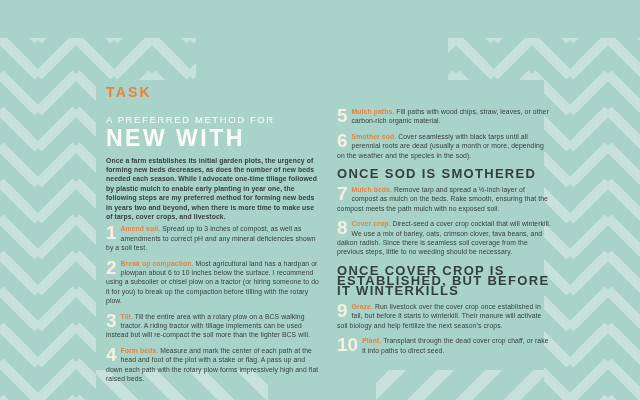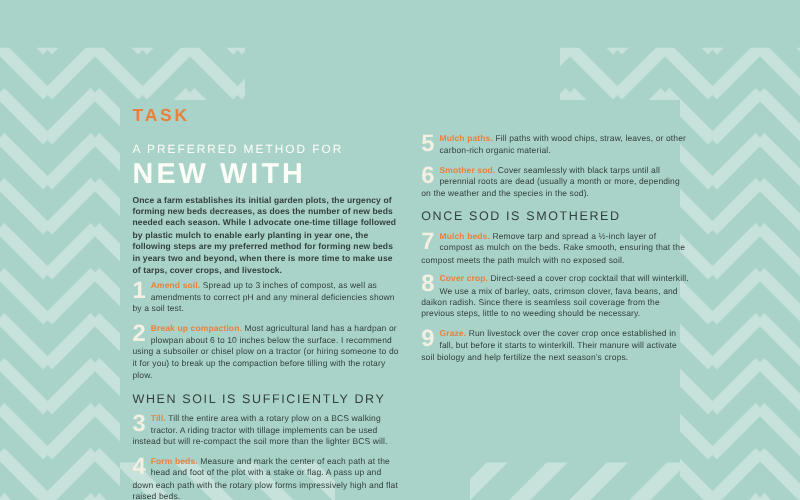--- a/index.html
+++ b/index.html
@@ -47,22 +47,22 @@
   .intro{
     margin-top:8px;
     color:var(--ink);
     font-weight:bold;
     font-size:6.8px;line-height:9.4px;
     letter-spacing:0.1px;
   }
   .blocks{margin-top:3px;}
   .section-heading{
     color:var(--ink);
-    font-size:10px;line-height:10px;
-    font-weight:normal;letter-spacing:1.3px;
+    font-size:13px;line-height:10px;
+    font-weight:bold;letter-spacing:1.3px;
     margin:9px 0 6px 0;
     clear:both;
   }
   .step{margin-bottom:6px;clear:both;}
   .step-num{
     float:left;
     color:var(--cream);
     font-size:19px;line-height:17px;
     font-weight:bold;
     margin:0 4px 0 0;
@@ -134,21 +134,20 @@
     <p class="intro">Once a farm establishes its initial garden plots, the urgency of forming new beds decreases, as does the number of new beds needed each season. While I advocate one-time tillage followed by plastic mulch to enable early planting in year one, the following steps are my preferred method for forming new beds in years two and beyond, when there is more time to make use of tarps, cover crops, and livestock.</p>
     <div class="blocks" id="left-blocks">
         <div class="step">
           <span class="step-num">1</span>
           <p class="step-text"><span class="step-lead">Amend soil.</span> <span class="step-body">Spread up to 3 inches of compost, as well as amendments to correct pH and any mineral deficiencies shown by a soil test.</span></p>
         </div>
         <div class="step">
           <span class="step-num">2</span>
           <p class="step-text"><span class="step-lead">Break up compaction.</span> <span class="step-body">Most agricultural land has a hardpan or plowpan about 6 to 10 inches below the surface. I recommend using a subsoiler or chisel plow on a tractor (or hiring someone to do it for you) to break up the compaction before tilling with the rotary plow.</span></p>
         </div>
-        <div class="section-heading">WHEN SOIL IS SUFFICIENTLY DRY</div>
         <div class="step">
           <span class="step-num">3</span>
           <p class="step-text"><span class="step-lead">Till.</span> <span class="step-body">Till the entire area with a rotary plow on a BCS walking tractor. A riding tractor with tillage implements can be used instead but will re-compact the soil more than the lighter BCS will.</span></p>
         </div>
         <div class="step">
           <span class="step-num">4</span>
           <p class="step-text"><span class="step-lead">Form beds.</span> <span class="step-body">Measure and mark the center of each path at the head and foot of the plot with a stake or flag. A pass up and down each path with the rotary plow forms impressively high and flat raised beds.</span></p>
         </div>
       </div>
   </div>
@@ -165,23 +164,28 @@
         </div>
         <div class="section-heading">ONCE SOD IS SMOTHERED</div>
         <div class="step">
           <span class="step-num">7</span>
           <p class="step-text"><span class="step-lead">Mulch beds.</span> <span class="step-body">Remove tarp and spread a ½-inch layer of compost as mulch on the beds. Rake smooth, ensuring that the compost meets the path mulch with no exposed soil.</span></p>
         </div>
         <div class="step">
           <span class="step-num">8</span>
           <p class="step-text"><span class="step-lead">Cover crop.</span> <span class="step-body">Direct-seed a cover crop cocktail that will winterkill. We use a mix of barley, oats, crimson clover, fava beans, and daikon radish. Since there is seamless soil coverage from the previous steps, little to no weeding should be necessary.</span></p>
         </div>
+        <div class="section-heading">ONCE COVER CROP IS ESTABLISHED, BUT BEFORE IT WINTERKILLS</div>
         <div class="step">
           <span class="step-num">9</span>
           <p class="step-text"><span class="step-lead">Graze.</span> <span class="step-body">Run livestock over the cover crop once established in fall, but before it starts to winterkill. Their manure will activate soil biology and help fertilize the next season’s crops.</span></p>
+        </div>
+        <div class="step">
+          <span class="step-num">10</span>
+          <p class="step-text"><span class="step-lead">Plant.</span> <span class="step-body">Transplant through the dead cover crop chaff, or rake it into paths to direct seed.</span></p>
         </div>
       </div>
   </div>
 
   <div class="footer footer-left">
     <span class="pagenum">70</span>
     <span class="runhead">ESTABLISHING BEDS</span>
   </div>
 
   <div class="footer footer-right">

